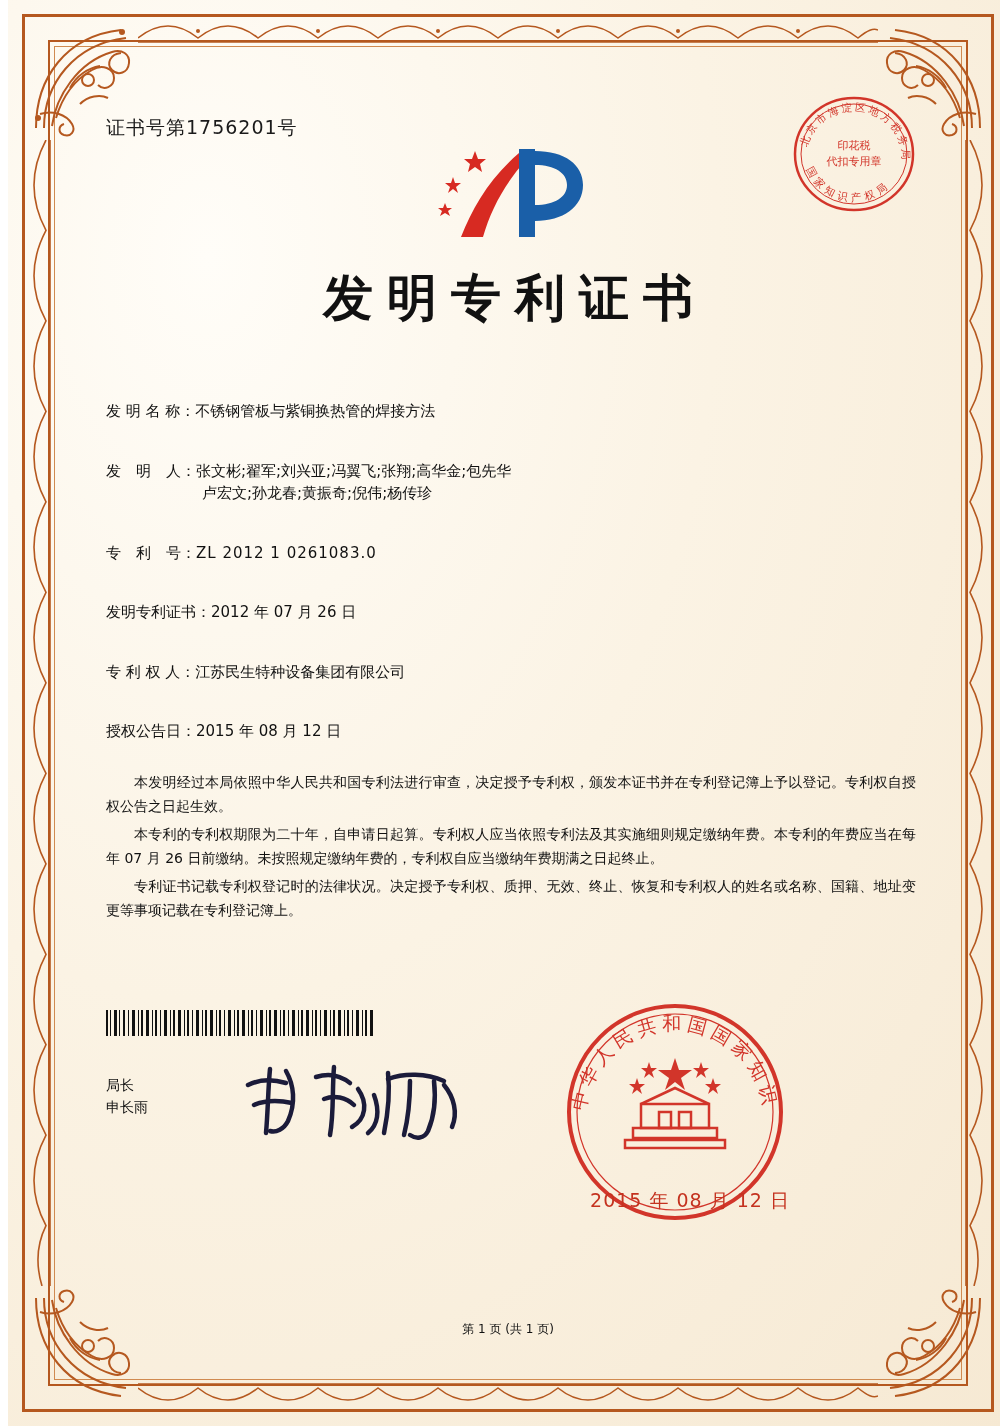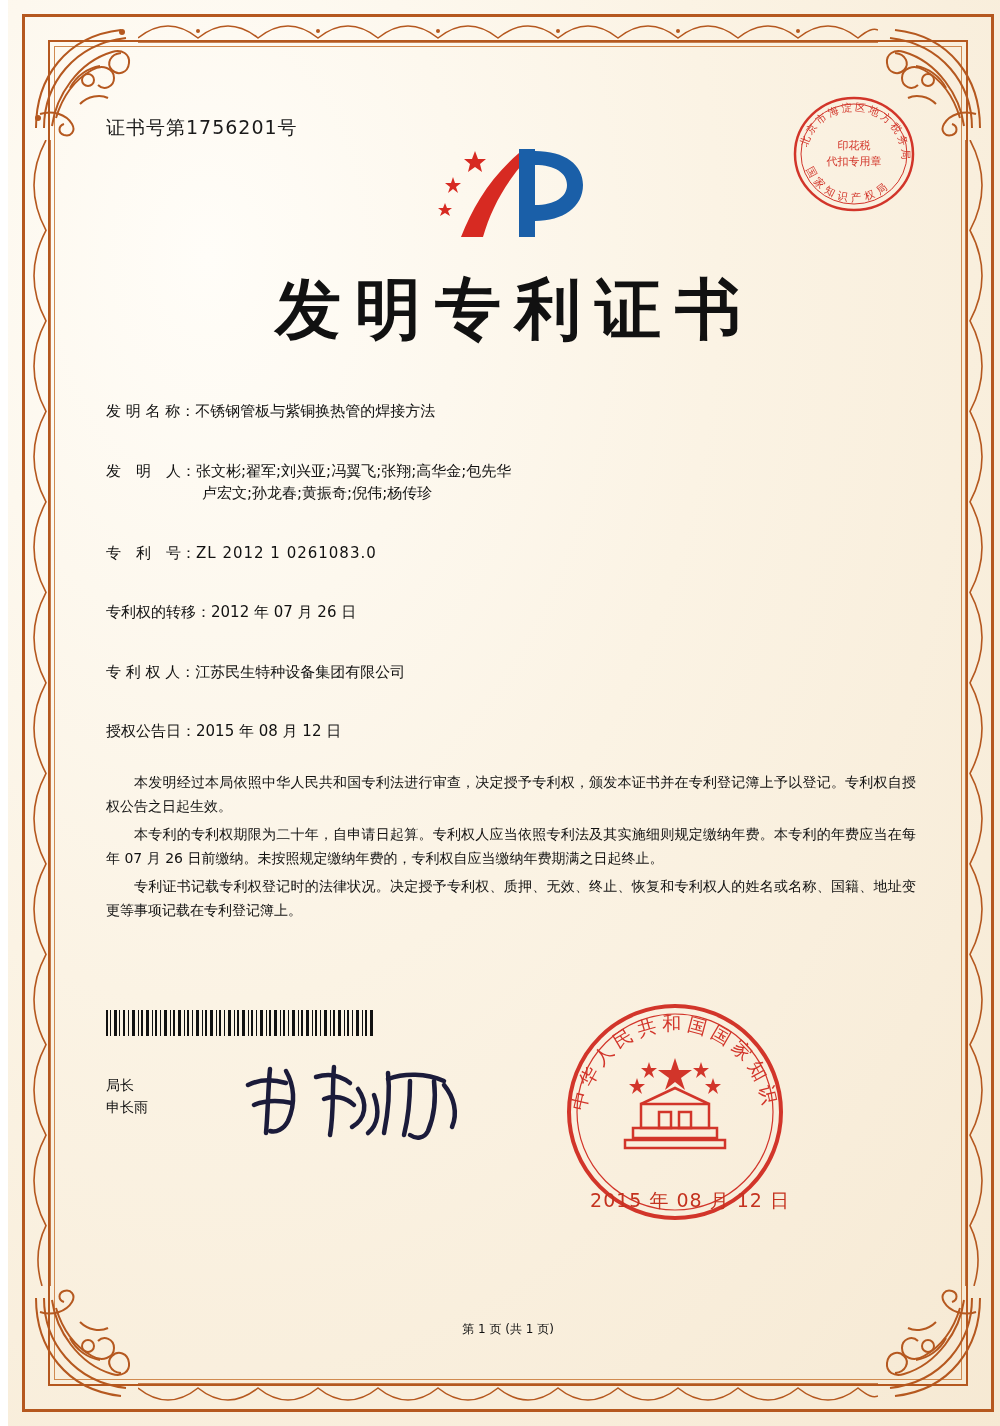--- a/index.html
+++ b/index.html
@@ -86,21 +86,21 @@
     width: 190px;
     height: 115px;
   }
   
   .doc-title {
     position: absolute;
     left: 0;
     right: 0;
     top: 195px;
     text-align: center;
-    font-size: 66px;
+    font-size: 50px;
     font-weight: bold;
     letter-spacing: 14px;
     color: #111;
     text-indent: 14px;
     font-family: "DejaVu Sans", "Liberation Sans", sans-serif;
   }
   
   .stamp-tax {
     position: absolute;
     right: 20px;
@@ -360,21 +360,21 @@
         <span class="field-value">
           <span>张文彬;翟军;刘兴亚;冯翼飞;张翔;高华金;包先华</span>
           <span class="line2">卢宏文;孙龙春;黄振奇;倪伟;杨传珍</span>
         </span>
       </div>
       <div class="field-row">
         <span class="field-label">专　利　号：</span>
         <span class="field-value mono-num">ZL 2012 1 0261083.0</span>
       </div>
       <div class="field-row">
-        <span class="field-label">专利权的转移：</span>
+        <span class="field-label">发明专利证书：</span>
         <span class="field-value">2012 年 07 月 26 日</span>
       </div>
       <div class="field-row">
         <span class="field-label">专 利 权 人：</span>
         <span class="field-value">江苏民生特种设备集团有限公司</span>
       </div>
       <div class="field-row">
         <span class="field-label">授权公告日：</span>
         <span class="field-value">2015 年 08 月 12 日</span>
       </div>

